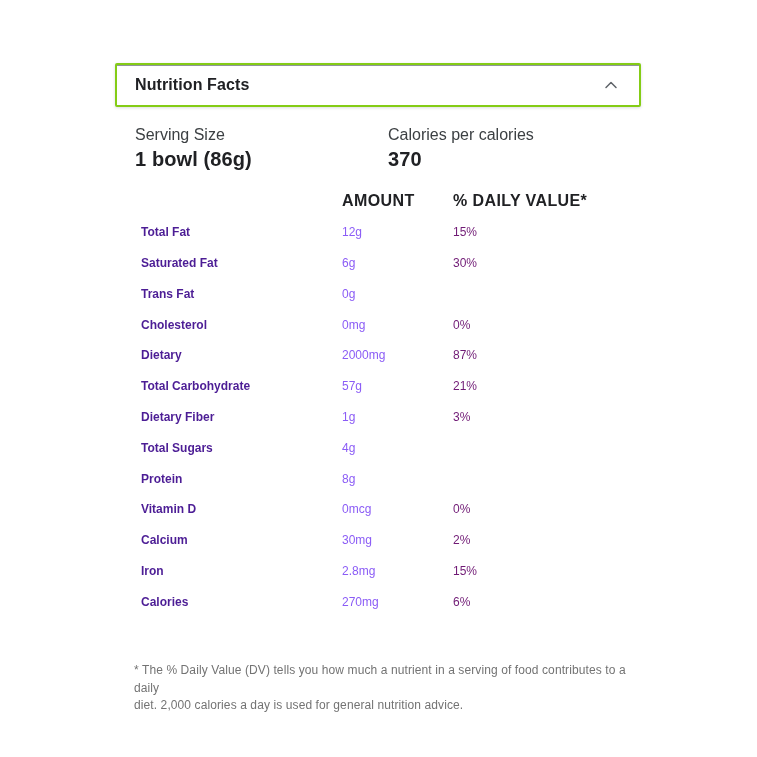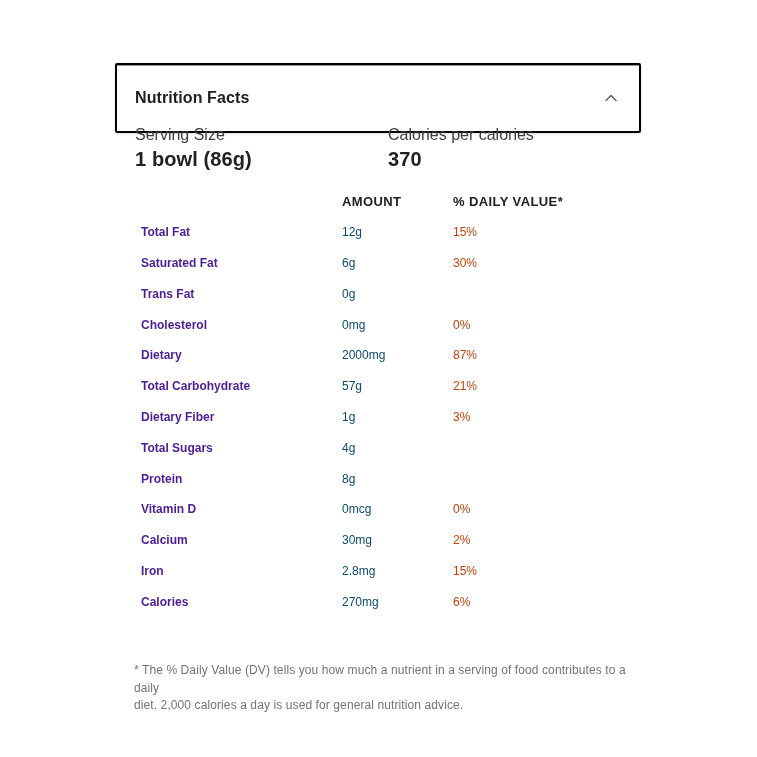--- a/index.html
+++ b/index.html
@@ -12,23 +12,23 @@
     background: #ffffff;
     overflow: hidden;
   }
 
   
   .accordion-header {
     position: absolute;
     left: 115px;
     top: 63px;
     width: 526px;
-    height: 70px;
+    height: 44px;
     background: #ffffff;
-    border: 2px solid #000000;
+    border: 2px solid #84cc16;
     border-radius: 2px;
     box-shadow: inset 0 1px 0 #8f949b, 0 1px 3px rgba(60,64,67,0.18);
     display: flex;
     align-items: center;
     justify-content: space-between;
     padding: 0 20px 0 18px;
     cursor: pointer;
   }
   .accordion-title {
     font-size: 16px;
@@ -64,24 +64,24 @@
     width: 500px;
   }
   .ntr-row {
     height: 30.8px;
     display: flex;
     align-items: center;
     position: relative;
   }
   .cell { position: absolute; white-space: nowrap; }
   .cell-label { left: 0; font-size: 12px; font-weight: 700; color: #4c1d95; }
-  .cell-amount { left: 201px; font-size: 12px; color: #0c4a6e; }
-  .cell-dv { left: 312px; font-size: 12px; color: #c2410c; }
+  .cell-amount { left: 201px; font-size: 12px; color: #8b5cf6; }
+  .cell-dv { left: 312px; font-size: 12px; color: #701a75; }
   .header-row .cell {
-    font-size: 13px;
+    font-size: 16px;
     font-weight: 700;
     color: #202124;
     letter-spacing: 0.4px;
   }
 
   
   .footnote {
     position: absolute;
     left: 134px;
     top: 662px;

